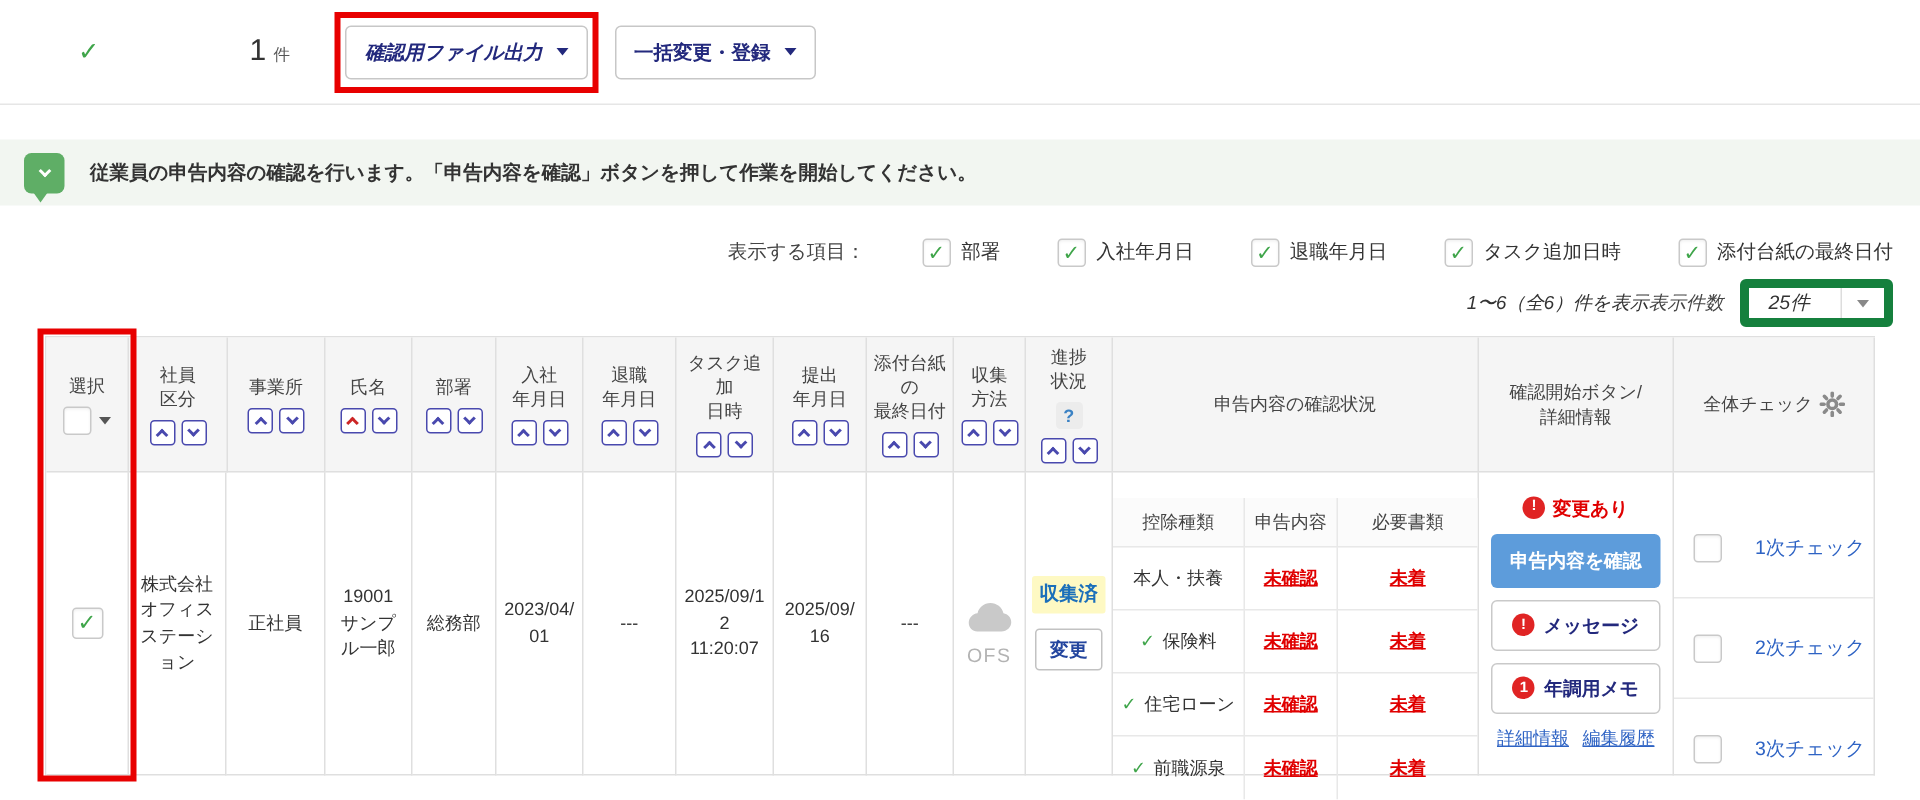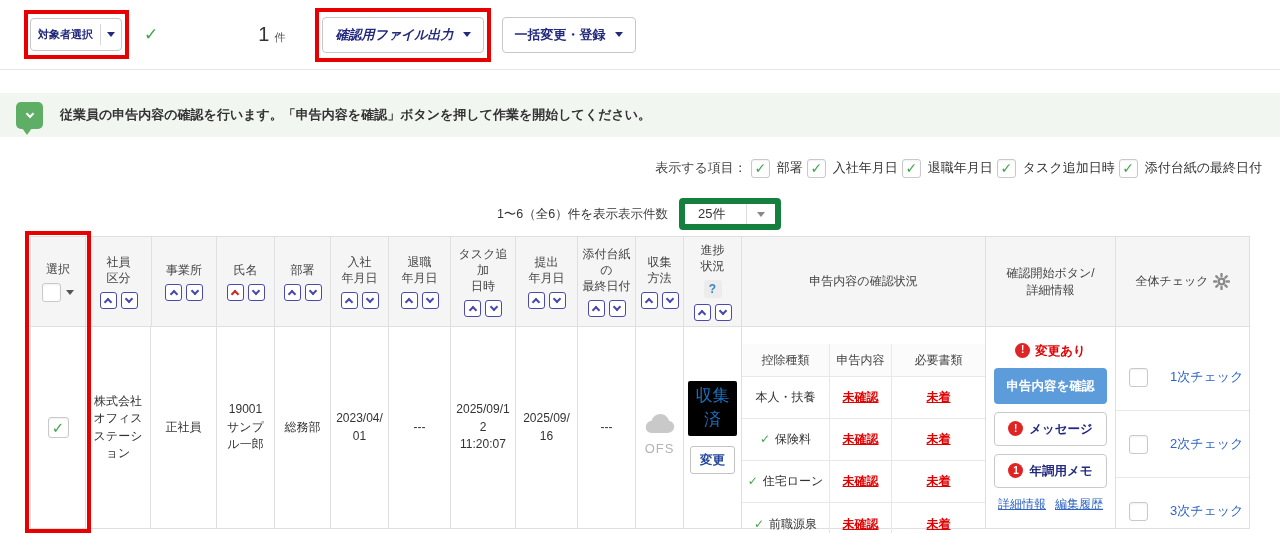--- a/index.html
+++ b/index.html
@@ -35,30 +35,30 @@
     padding:0 16px; gap:17px; }
   .notice-icon { position:relative; width:27px; height:27px; background:#5fae66; border-radius:5px;
     display:flex; align-items:center; justify-content:center; flex:none; }
   .notice-icon::after { content:""; position:absolute; bottom:-6px; left:6px;
     border:5px solid transparent; border-top:7px solid #5fae66; border-bottom:0; }
   .notice-icon .chev { border-color:#fff; }
   .notice-text { font-weight:bold; font-size:13px; color:#333; }
 
   
   .options-row { margin-top:13px; height:36px; display:flex; align-items:center;
-    justify-content:flex-end; padding-right:18px; gap:4px; }
+    justify-content:flex-end; padding-right:18px; gap:38px; }
   .opt-label { font-size:13px; color:#444; }
   .opt-item { display:flex; align-items:center; gap:7px; font-size:13px; color:#333; cursor:pointer; }
   .checkbox { width:19px; height:19px; background:#fff; border:1px solid #c9c9c9; border-radius:3px;
     display:flex; align-items:center; justify-content:center; color:#3fa54a; font-weight:bold;
     font-size:14px; line-height:1; box-shadow:inset 0 1px 2px rgba(0,0,0,.06); flex:none; }
 
   
-  .pagination-row { margin-top:12px; height:32px; display:flex; align-items:center;
-    justify-content:center; padding:0 18px 0 16px; }
+  .pagination-row { margin-top:0; height:32px; display:flex; align-items:center;
+    justify-content:flex-end; padding:0 18px 0 16px;font-style:italic; }
   .range-text { font-size:12.5px; color:#333; }
   .per-page { display:flex; align-items:center; gap:11px; font-size:12.5px; color:#444; }
   .select { display:flex; border:6px solid #15803d; border-radius:4px; height:32px; width:102px;
     background:#fff; cursor:pointer; }
   .select-value { flex:1; display:flex; align-items:center; padding-left:13px; font-size:13px; color:#333; }
   .select-caret { width:29px; border-left:1px solid #ddd; display:flex; align-items:center; justify-content:center; }
 
   
   .table-wrap { margin:6px 30px 0; width:1220px; position:relative; }
   .table { border-left:1px solid #dfdfdf; border-top:1px solid #dfdfdf; }
@@ -84,21 +84,21 @@
   .td { border-right:1px solid #dfdfdf; border-bottom:1px solid #dfdfdf; display:flex;
     flex-direction:column; align-items:center; justify-content:center; text-align:center;
     word-break:break-all; white-space:pre-line; line-height:1.45; padding:4px; }
   
   .c0{width:55px} .c1{width:65px} .c2{width:66px} .c3{width:58px} .c4{width:56px}
   .c5{width:58px} .c6{width:62px} .c7{width:65px} .c8{width:62px} .c9{width:58px}
   .c10{width:48px} .c11{width:58px} .c12{width:244px} .c13{width:130px} .c14{width:134px}
 
   .row-checkbox { width:21px; height:21px; font-size:15px; }
   .ofs-label { color:#b3b3b3; font-size:13px; letter-spacing:1px; margin-top:1px; }
-  .chip-collected { background:#000000; color:#1b6fba; font-weight:normal; font-size:17px;
+  .chip-collected { background:#fef9c3; color:#1b6fba; font-weight:bold; font-size:13px;
     padding:3px 5px; border-radius:2px; }
   .btn-change { margin-top:10px; border:1px solid #c2c2c2; border-radius:3px; background:#fff;
     color:#23459e; font-weight:bold; font-size:12.5px; padding:4px 9px; cursor:pointer; }
 
   .td.c12 { padding:0; display:block; }
   .decl-grid { display:grid; width:100%; height:100%; grid-template-columns:88px 62px 93px;
     grid-template-rows:33px repeat(4,1fr); }
   .decl-cell { display:flex; align-items:center; justify-content:center; gap:5px;
     border-right:1px solid #e8e8e8; border-bottom:1px solid #e8e8e8; font-size:12px; color:#333; }
   .decl-cell:nth-child(3n) { border-right:none; }
@@ -125,29 +125,20 @@
     border-bottom:1px solid #e8e8e8; }
   .overall-cell:last-child { border-bottom:none; }
   .overall-label { color:#2e63c4; font-size:13px; cursor:pointer; }
 
   .anno-col { left:-5px; top:-5px; width:66px; height:302px; }
 </style>
 </head>
 <body>
 
 <div class="toolbar">
-  <span class="anno-wrap">
-    <span class="btn split-btn">
-      <span class="btn-main">対象者選択</span>
-      <span class="btn-caret">
-          <i class="tri"></i>
-        </span>
-    </span>
-    <span class="anno anno-btn1"></span>
-  </span>
   <span class="check-green">✓</span>
   <span class="count-group">
     <span class="count-num">1</span>
     <span class="count-unit">件</span>
   </span>
   <span class="anno-wrap ml36">
     <span class="btn big-btn">
       <span>確認用ファイル出力</span>
       <i class="tri"></i>
     </span>

